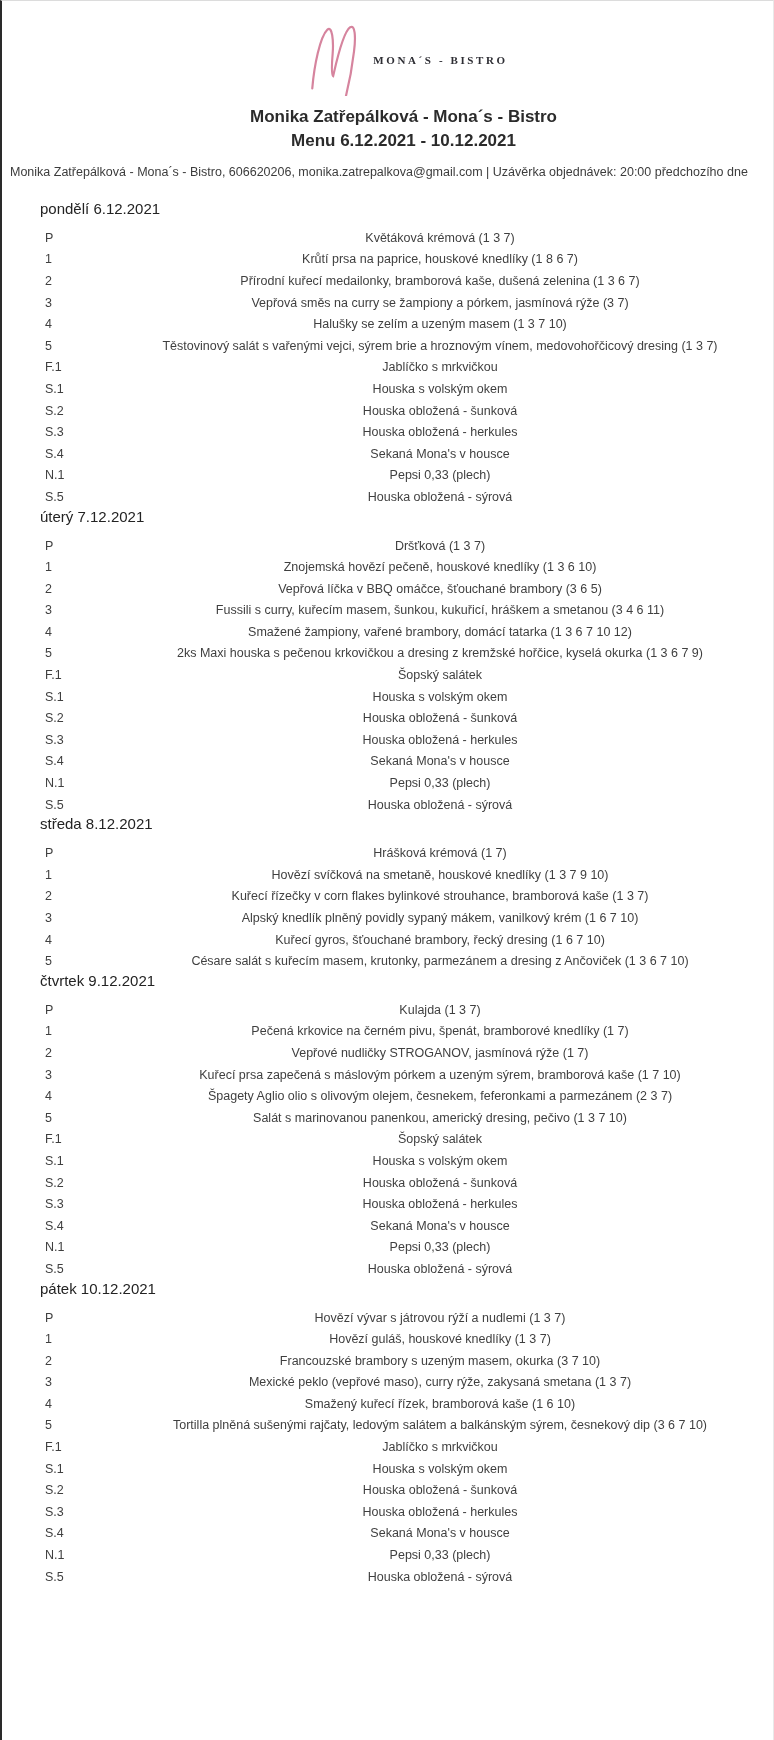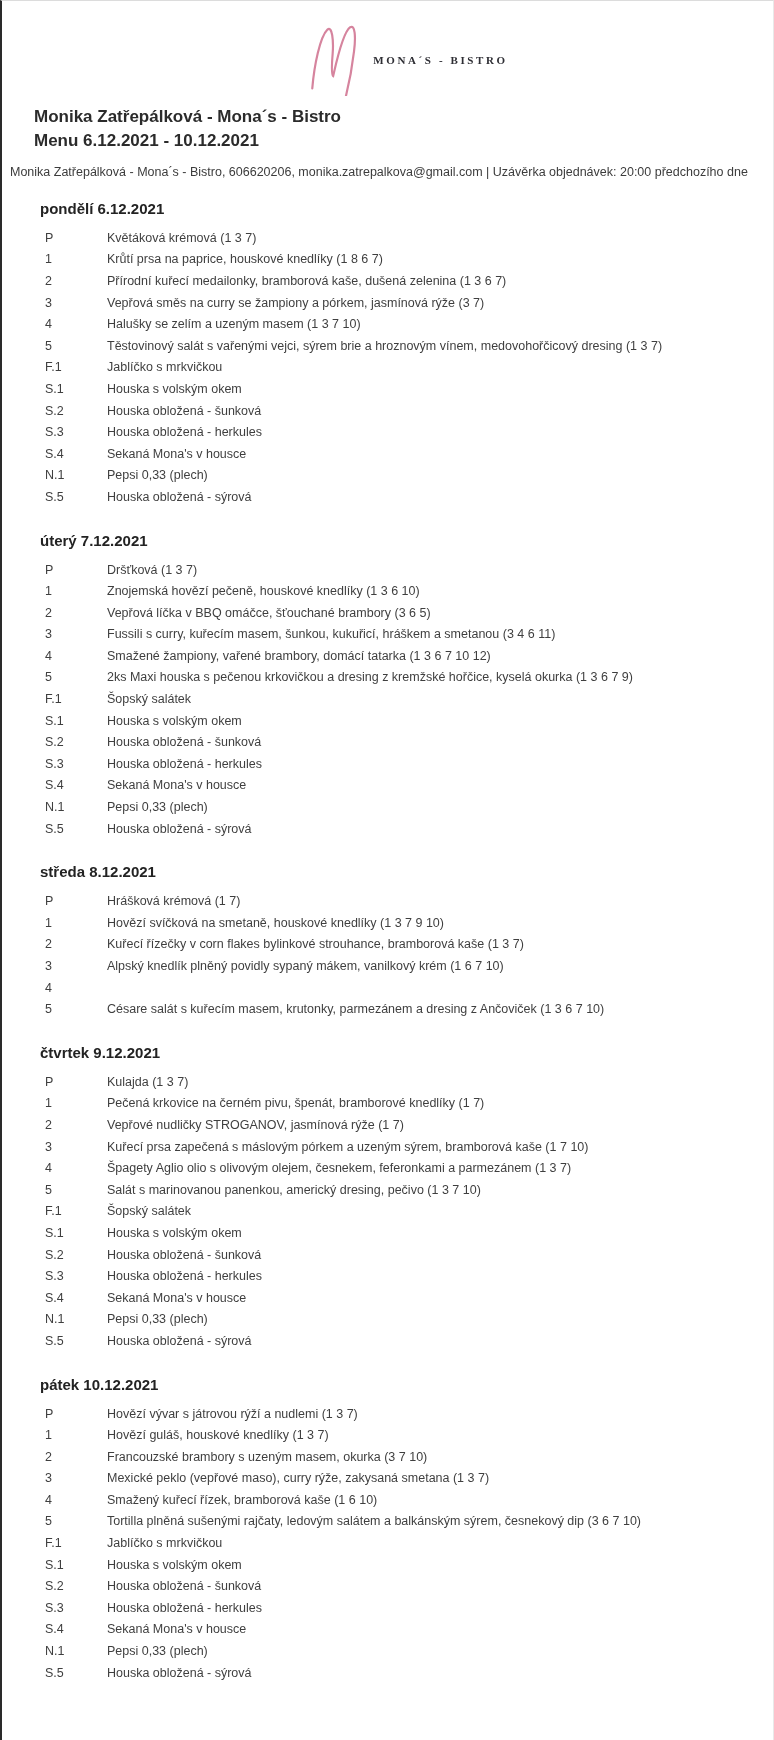--- a/index.html
+++ b/index.html
@@ -26,57 +26,57 @@
   .brand {
     font-family: "Liberation Serif", "DejaVu Serif", serif;
     font-size: 11px;
     font-weight: 600;
     letter-spacing: 2.6px;
     color: #2e2e34;
     margin-left: 8px;
     margin-top: 40px;
     white-space: nowrap;
   }
-  .title-block { margin-top: 14px; margin-left: 32px; }
+  .title-block { text-align: center; margin-top: 14px; margin-left: 32px; }
   .title-block h1, .title-block h2 {
     margin: 0;
     font-size: 17px;
     line-height: 24px;
     font-weight: bold;
     color: #2b2b2b;
   }
   .contact {
     margin: 12px 8px 0 8px;
     text-align: left;
     font-size: 12.5px;
     line-height: 15px;
     color: #3c3c3c;
     white-space: nowrap;
   }
   .days { margin-top: 0; }
-  .day { margin-top: 24px; }
+  .day { }
   .day:first-child { margin-top: 20px; }
   .day-header {
     margin: 0 0 9px 38px;
     font-size: 15px;
     line-height: 18px;
-    font-weight: bold;
+    font-weight: normal;
     color: #232323;
   }
   .row {
     height: 21.6px;
     display: flex;
     align-items: center;
     padding-left: 43px;
     font-size: 12.5px;
     color: #3f3f3f;
     white-space: nowrap;
   }
   .row .code { width: 62px; flex: 0 0 62px; }
-  .row .desc { flex: 1; }
+  .row .desc { flex: 1; text-align: center; }
 </style>
 </head>
 <body>
 
 <div class="page">
 
   <header class="logo">
     <svg width="58" height="74" viewBox="0 0 60 78" aria-hidden="true">
       <path d="M5 70 C7 46 13 16 21 8 C26 3.5 27.5 20 26.5 33 C25.5 45 25.5 56 27 57 C30 44 37 11 45 5.5 C50 2.5 51 15 49 31 C47 48 44.5 62 40.5 78" fill="none" stroke="#d6849e" stroke-width="2.3" stroke-linecap="round"></path>
     </svg>
@@ -249,20 +249,21 @@
     <span class="desc">Kuřecí řízečky v corn flakes bylinkové strouhance, bramborová kaše (1 3 7)</span>
   </div>
 
   <div class="row">
     <span class="code">3</span>
     <span class="desc">Alpský knedlík plněný povidly sypaný mákem, vanilkový krém (1 6 7 10)</span>
   </div>
 
   <div class="row">
     <span class="code">4</span>
+    <span class="desc">Kuřecí gyros, šťouchané brambory, řecký dresing (1 6 7 10)</span>
   </div>
 
   <div class="row">
     <span class="code">5</span>
     <span class="desc">Césare salát s kuřecím masem, krutonky, parmezánem a dresing z Ančoviček (1 3 6 7 10)</span>
   </div>
 </div>
   </section>
 
   <section class="day">
@@ -283,21 +284,21 @@
     <span class="desc">Vepřové nudličky STROGANOV, jasmínová rýže (1 7)</span>
   </div>
 
   <div class="row">
     <span class="code">3</span>
     <span class="desc">Kuřecí prsa zapečená s máslovým pórkem a uzeným sýrem, bramborová kaše (1 7 10)</span>
   </div>
 
   <div class="row">
     <span class="code">4</span>
-    <span class="desc">Špagety Aglio olio s olivovým olejem, česnekem, feferonkami a parmezánem (1 3 7)</span>
+    <span class="desc">Špagety Aglio olio s olivovým olejem, česnekem, feferonkami a parmezánem (2 3 7)</span>
   </div>
 
   <div class="row">
     <span class="code">5</span>
     <span class="desc">Salát s marinovanou panenkou, americký dresing, pečivo (1 3 7 10)</span>
   </div>
 
   <div class="row">
     <span class="code">F.1</span>
     <span class="desc">Šopský salátek</span>

